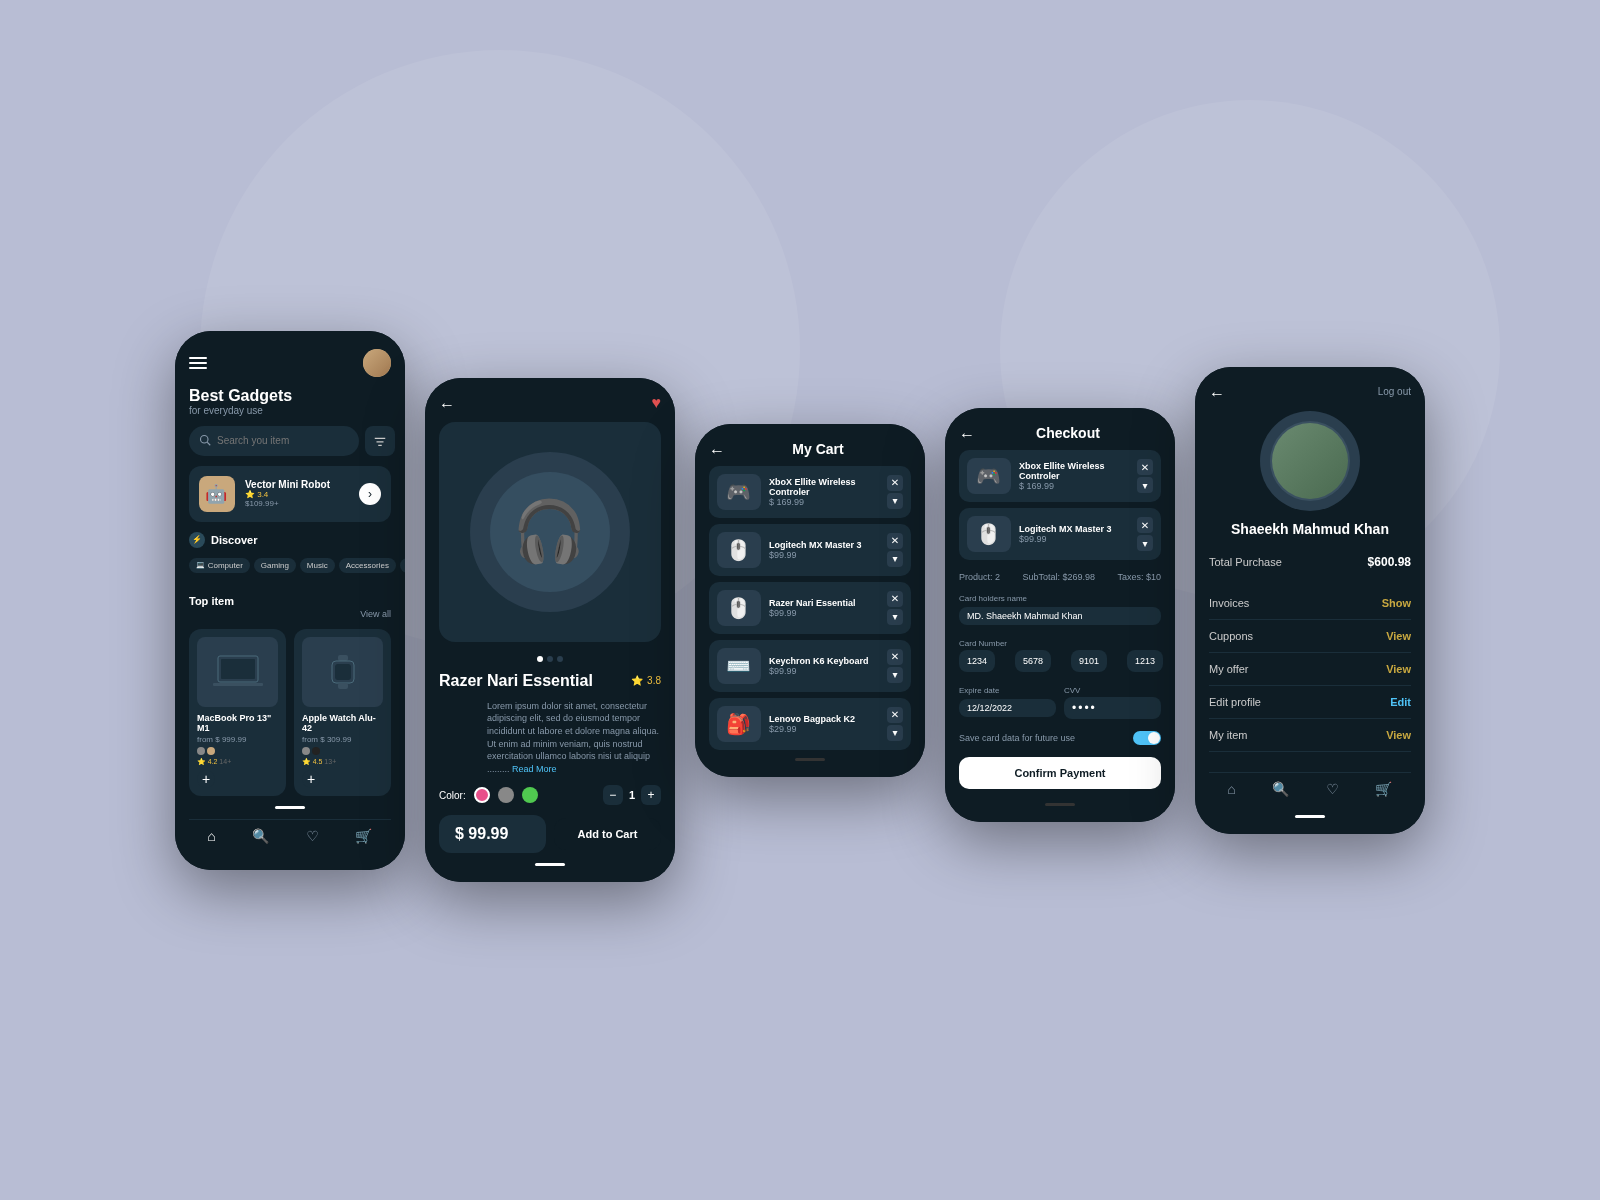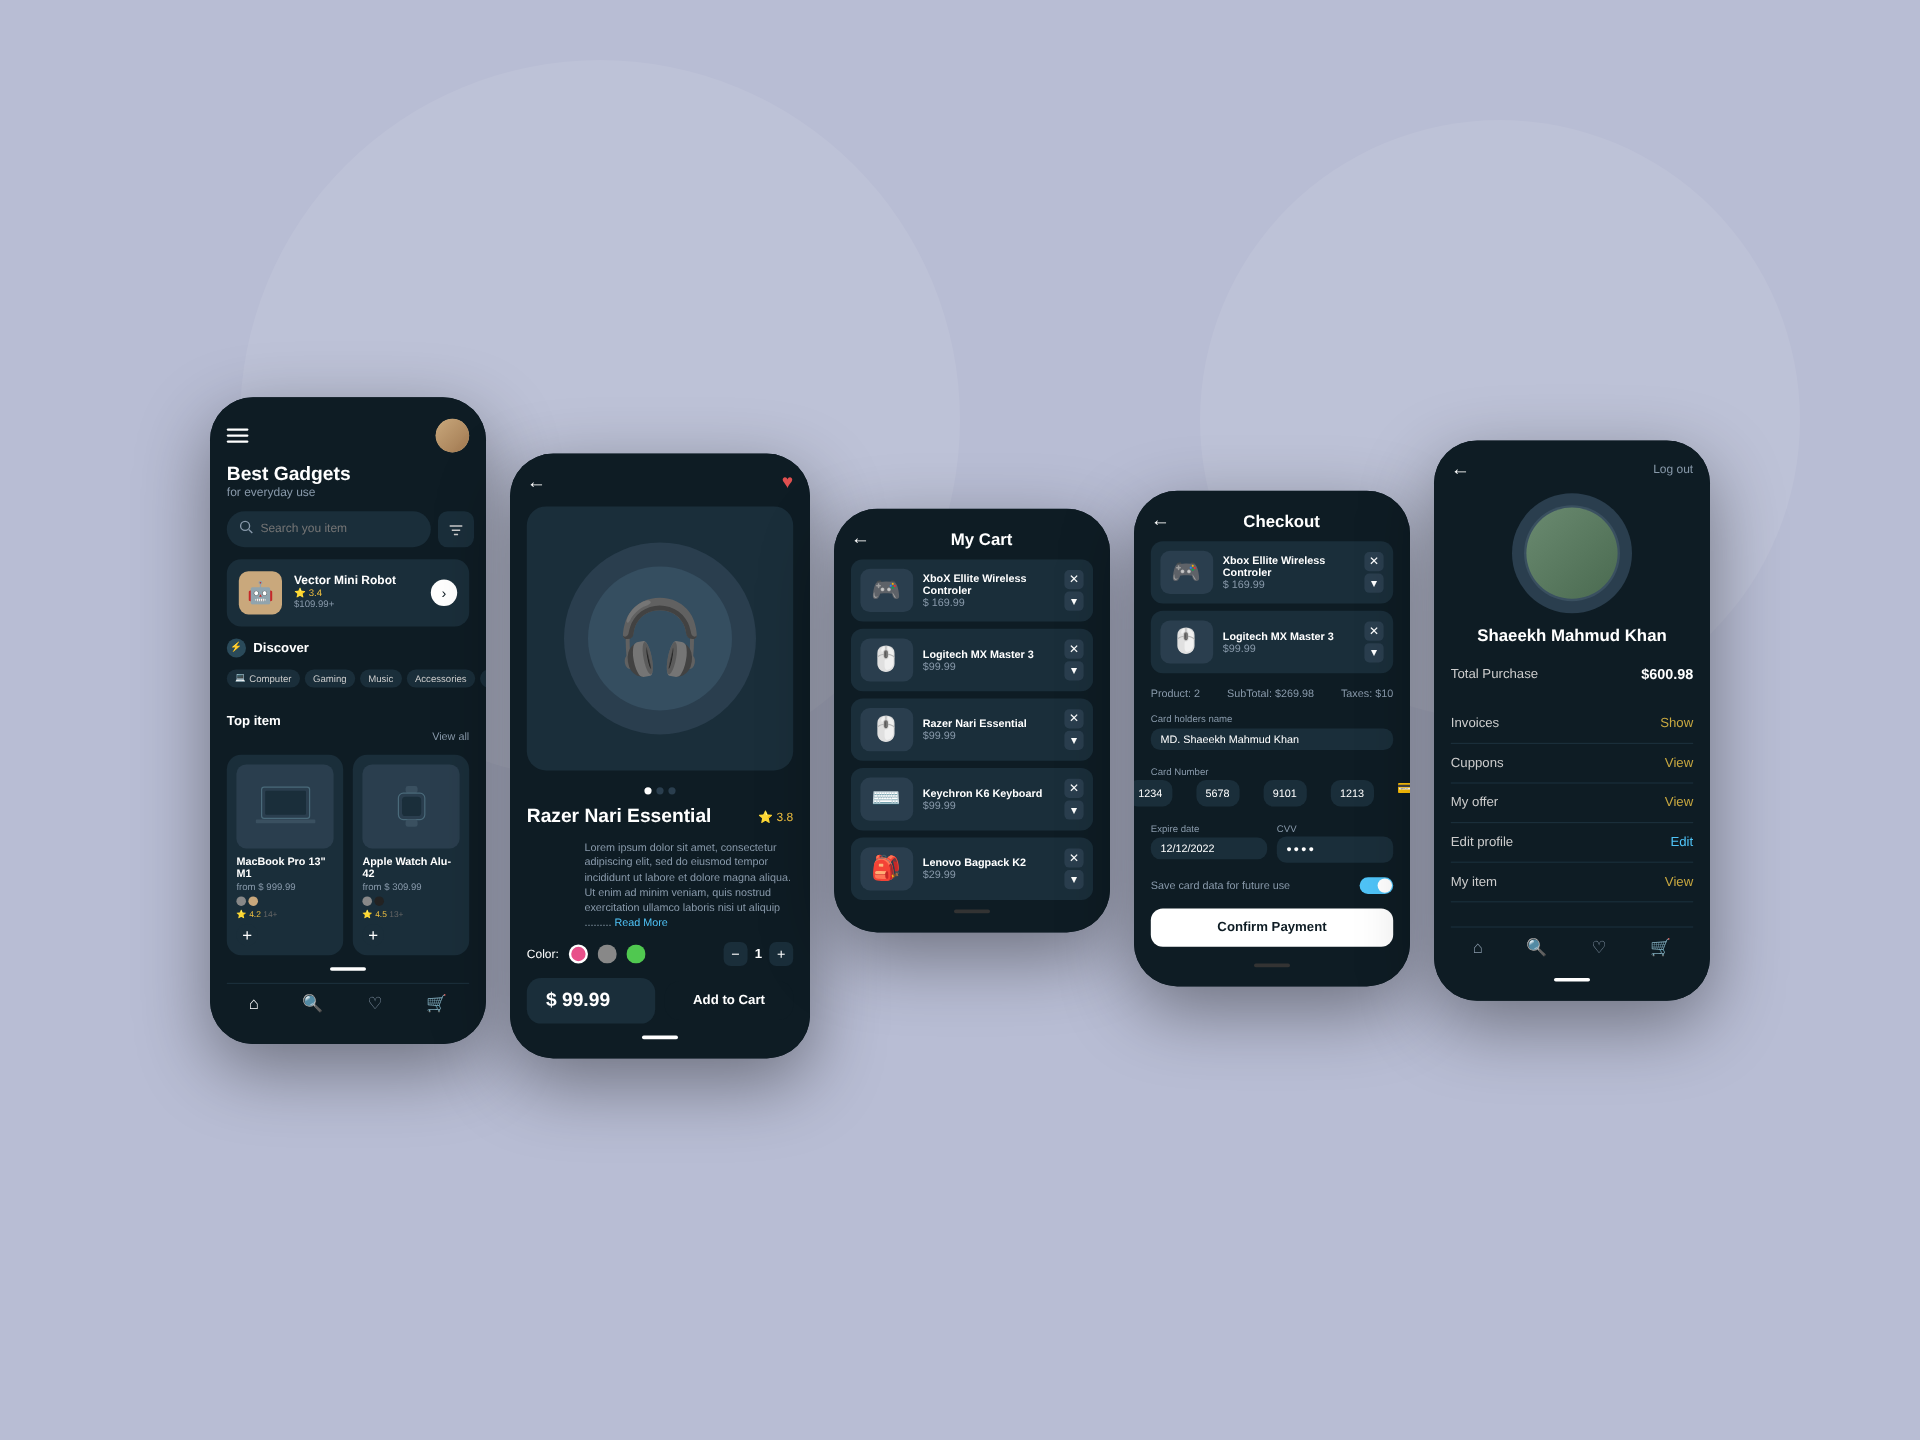--- a/index.html
+++ b/index.html
@@ -138,21 +138,21 @@
     .checkout-items { display: flex; flex-direction: column; gap: 6px; }
     .checkout-item { background: #1a2e3a; border-radius: 10px; padding: 8px; display: flex; align-items: center; gap: 8px; }
     .checkout-item-img { width: 44px; height: 36px; background: #2a3e4e; border-radius: 8px; display: flex; align-items: center; justify-content: center; font-size: 20px; flex-shrink: 0; }
     .checkout-item-info { flex: 1; }
     .checkout-item-name { font-size: 9px; font-weight: 600; }
     .checkout-item-price { font-size: 9px; color: #8899aa; }
     .summary-row { display: flex; justify-content: space-between; font-size: 9px; color: #8899aa; padding: 4px 0; }
     .form-field { margin-bottom: 6px; }
     .form-label { font-size: 8px; color: #8899aa; margin-bottom: 2px; }
     .form-input { background: #1a2e3a; border: none; border-radius: 8px; padding: 4px 8px; color: #fff; font-size: 9px; width: 100%; }
-    .card-number-row { display: flex; gap: 20px; justify-content: center; }
+    .card-number-row { display: flex; gap: 20px; }
     .card-num-seg { background: #1a2e3a; border-radius: 8px; padding: 6px 8px; color: #fff; font-size: 9px; flex: 1; text-align: center; }
     .cvv-icon { font-size: 12px; color: #8899aa; }
     .date-cvv-row { display: flex; gap: 8px; }
     .half-field { flex: 1; }
     .cvv-dots { font-size: 12px; color: #fff; letter-spacing: 2px; }
     .toggle-row { display: flex; align-items: center; justify-content: space-between; padding: 4px 0; }
     .toggle-label { font-size: 9px; color: #8899aa; }
     .toggle { width: 28px; height: 14px; background: #4fc3f7; border-radius: 7px; position: relative; }
     .toggle-knob { width: 12px; height: 12px; background: #fff; border-radius: 50%; position: absolute; right: 1px; top: 1px; }
     .confirm-btn { background: #fff; border: none; border-radius: 10px; padding: 10px; color: #0e1c24; font-size: 11px; font-weight: 600; cursor: pointer; width: 100%; text-align: center; }
@@ -162,21 +162,21 @@
     .s5-header { display: flex; justify-content: space-between; align-items: center; }
     .logout-btn { font-size: 10px; color: #8899aa; cursor: pointer; }
     .profile-avatar-wrap { display: flex; justify-content: center; }
     .profile-avatar-outer { width: 100px; height: 100px; border-radius: 50%; background: #2a3e4e; display: flex; align-items: center; justify-content: center; }
     .profile-avatar-inner { width: 80px; height: 80px; border-radius: 50%; background: #3a5060; display: flex; align-items: center; justify-content: center; overflow: hidden; }
     .profile-photo { width: 76px; height: 76px; border-radius: 50%; background: linear-gradient(135deg, #6a8a70, #4a6a50); }
     .profile-name { text-align: center; font-size: 14px; font-weight: 700; }
     .profile-rows { display: flex; flex-direction: column; gap: 0; }
     .profile-row { display: flex; justify-content: space-between; align-items: center; padding: 10px 0; border-bottom: 1px solid #1a2e3a; }
     .profile-row-label { font-size: 11px; color: #ccc; }
-    .profile-row-value { font-size: 11px; color: #c8a840; font-weight: 400; cursor: pointer; }
+    .profile-row-value { font-size: 11px; color: #c8a840; font-weight: 700; cursor: pointer; }
     .profile-row-value.edit { color: #4fc3f7; }
     .profile-total-row { display: flex; justify-content: space-between; align-items: center; padding: 8px 0; }
     .profile-total-label { font-size: 11px; color: #ccc; }
     .profile-total-val { font-size: 12px; font-weight: 700; color: #fff; }
   </style>
 </head>
 <body>
 
 <div class="bg-circle bg-circle-1"></div>
 <div class="bg-circle bg-circle-2"></div>

